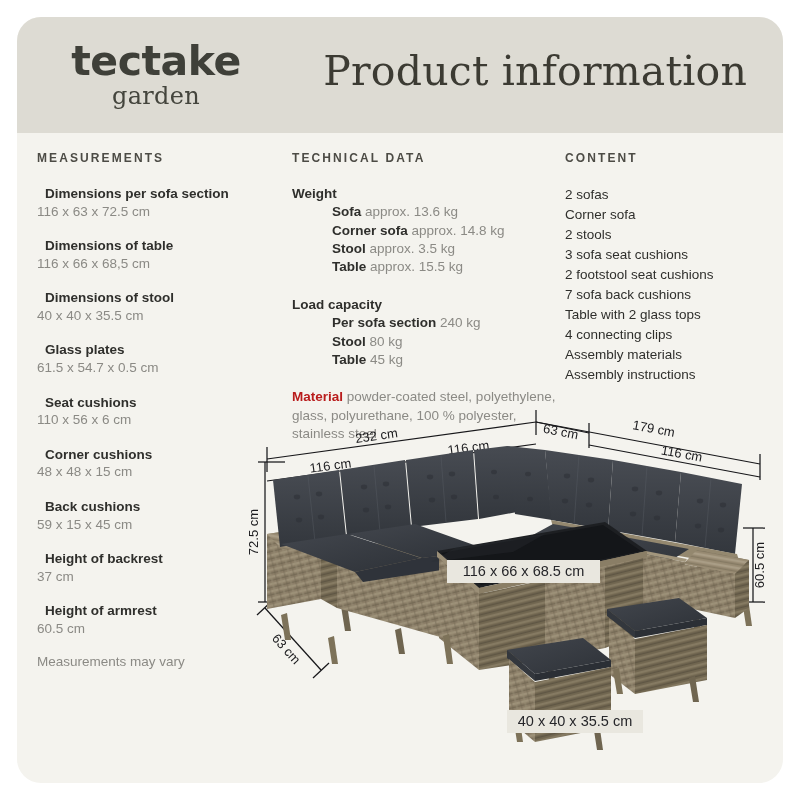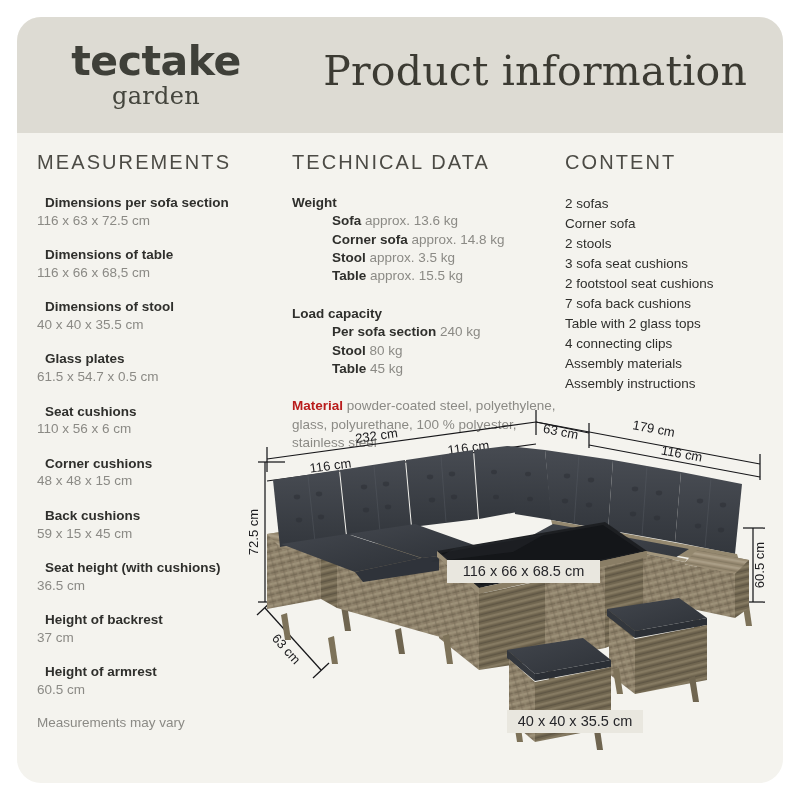--- a/index.html
+++ b/index.html
@@ -54,22 +54,22 @@
   }
 
   
   .col { position: absolute; top: 134px; }
   #col-measurements { left: 20px;  width: 250px; }
   #col-technical    { left: 275px; width: 265px; }
   #col-content      { left: 548px; width: 210px; }
 
   .col-head {
     font-family: "Liberation Sans", sans-serif;
-    font-size: 20px;
-    font-weight: 400;
+    font-size: 12px;
+    font-weight: 700;
     letter-spacing: 2.1px;
     color: #4c4b45;
     text-transform: uppercase;
     margin-bottom: 20px;
     white-space: nowrap;
   }
 
   
   .m-block { margin-bottom: 16.5px; }
   .m-label {
@@ -157,24 +157,20 @@
       <div class="m-label">Seat cushions</div>
       <div class="m-value">110 x 56 x 6 cm</div>
     </div>
     <div class="m-block">
       <div class="m-label">Corner cushions</div>
       <div class="m-value">48 x 48 x 15 cm</div>
     </div>
     <div class="m-block">
       <div class="m-label">Back cushions</div>
       <div class="m-value">59 x 15 x 45 cm</div>
-    </div>
-    <div class="m-block">
-      <div class="m-label">Seat height (with cushions)</div>
-      <div class="m-value">36.5 cm</div>
     </div>
     <div class="m-block">
       <div class="m-label">Height of backrest</div>
       <div class="m-value">37 cm</div>
     </div>
     <div class="m-block">
       <div class="m-label">Height of armrest</div>
       <div class="m-value">60.5 cm</div>
     </div>
 

